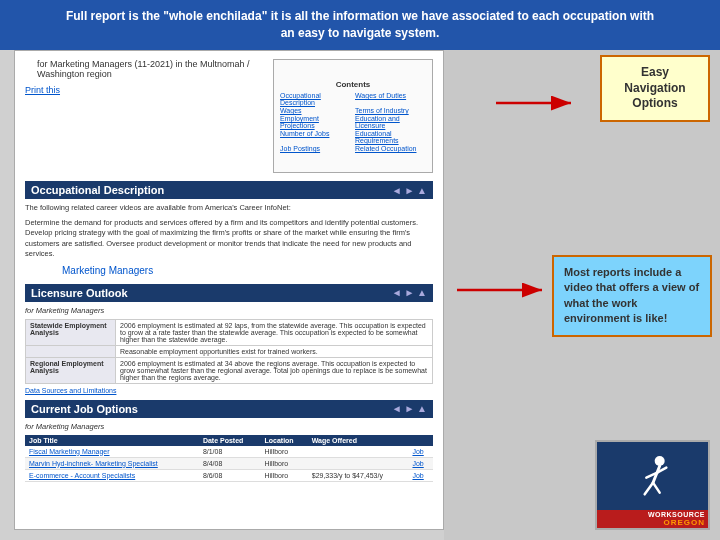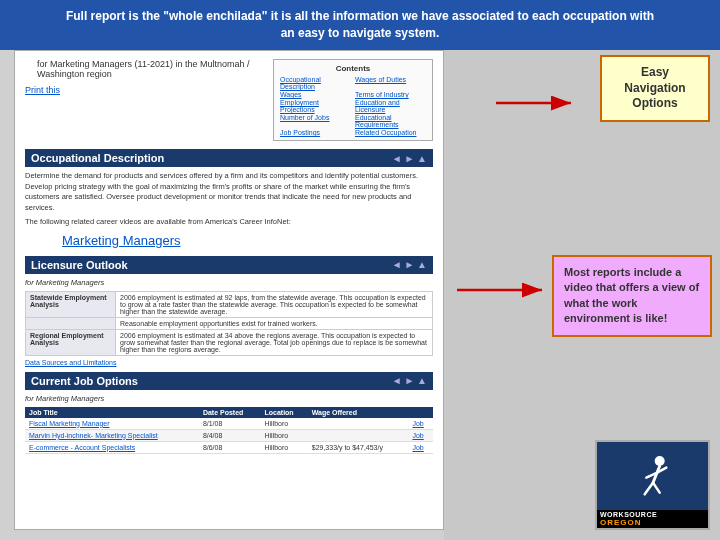--- a/index.html
+++ b/index.html
@@ -64,21 +64,21 @@
     .doc-link {
       color: #0055cc;
       font-size: 9px;
       text-decoration: underline;
       display: block;
       margin-bottom: 14px;
     }
 
     .contents-box {
       border: 1px solid #aaa;
-      padding: 4px 6px;
+      padding: 20px 6px;
       font-size: 7.5px;
       margin-bottom: 8px;
       float: right;
       width: 160px;
       background: #fafafa;
     }
 
     .contents-title {
       font-weight: bold;
       text-align: center;
@@ -185,21 +185,21 @@
       font-weight: bold;
       color: #333;
       line-height: 1.3;
     }
 
     .callout-video {
       position: absolute;
       top: 255px;
       right: 8px;
       width: 160px;
-      background: #f0abfc;
+      background: #7dd3fc;
       border: 2px solid #cc6600;
       padding: 8px 10px;
       font-size: 11px;
       font-weight: bold;
       color: #333;
       line-height: 1.4;
     }
 
     
     .arrow-right-to-doc {
@@ -282,23 +282,23 @@
       </div>
     </div>
 
     <div class="doc-subtitle">for Marketing Managers (11-2021) in the Multnomah / Washington region</div>
     <a class="doc-link">Print this</a>
 
     <div class="section-header">
       <span>Occupational Description</span>
       <span class="nav-arrows">◄ ► ▲</span>
     </div>
+    <div class="section-body">The following related career videos are available from America's Career InfoNet:</div>
     <div class="section-body">Determine the demand for products and services offered by a firm and its competitors and identify potential customers. Develop pricing strategy with the goal of maximizing the firm's profits or share of the market while ensuring the firm's customers are satisfied. Oversee product development or monitor trends that indicate the need for new products and services.</div>
-    <div class="section-body">The following related career videos are available from America's Career InfoNet:</div>
-    <a class="section-body" style="display:block; color:#0055cc; text-decoration:underline; font-size:13px; margin-bottom:6px;padding-left:37px;">Marketing Managers</a>
+    <a class="section-body" style="display:block; color:#0055cc; font-size:10px; margin-bottom:6px;padding-left:37px;">Marketing Managers</a>
 
     <div class="section-header">
       <span>Licensure Outlook</span>
       <span class="nav-arrows">◄ ► ▲</span>
     </div>
     <div style="font-size:7.5px; font-style:italic; margin-bottom:3px;">for Marketing Managers</div>
 
     <table class="employment-table">
       <tbody>
           <tr>
@@ -397,17 +397,17 @@
     <svg class="ws-figure-svg" viewBox="0 0 60 60">
 
       <circle cx="38" cy="12" r="6" fill="white"></circle>
       <line x1="38" y1="18" x2="30" y2="38" stroke="white" stroke-width="3.5" stroke-linecap="round"></line>
       <line x1="30" y1="38" x2="20" y2="52" stroke="white" stroke-width="3" stroke-linecap="round"></line>
       <line x1="30" y1="38" x2="38" y2="50" stroke="white" stroke-width="3" stroke-linecap="round"></line>
       <line x1="35" y1="26" x2="22" y2="32" stroke="white" stroke-width="3" stroke-linecap="round"></line>
       <line x1="35" y1="26" x2="46" y2="20" stroke="white" stroke-width="3" stroke-linecap="round"></line>
     </svg>
   </div>
-  <div style="background:#000000; padding:1px 3px; text-align:left;">
+  <div style="background:#b91c1c; padding:1px 3px; text-align:right;">
     <div style="color:white; font-size:7px; font-weight:bold; letter-spacing:0.5px;">WORKSOURCE</div>
     <div style="color:#ff9900; font-size:8px; font-weight:bold; letter-spacing:1px;">OREGON</div>
   </div>
 </div>
 
 </body></html>

